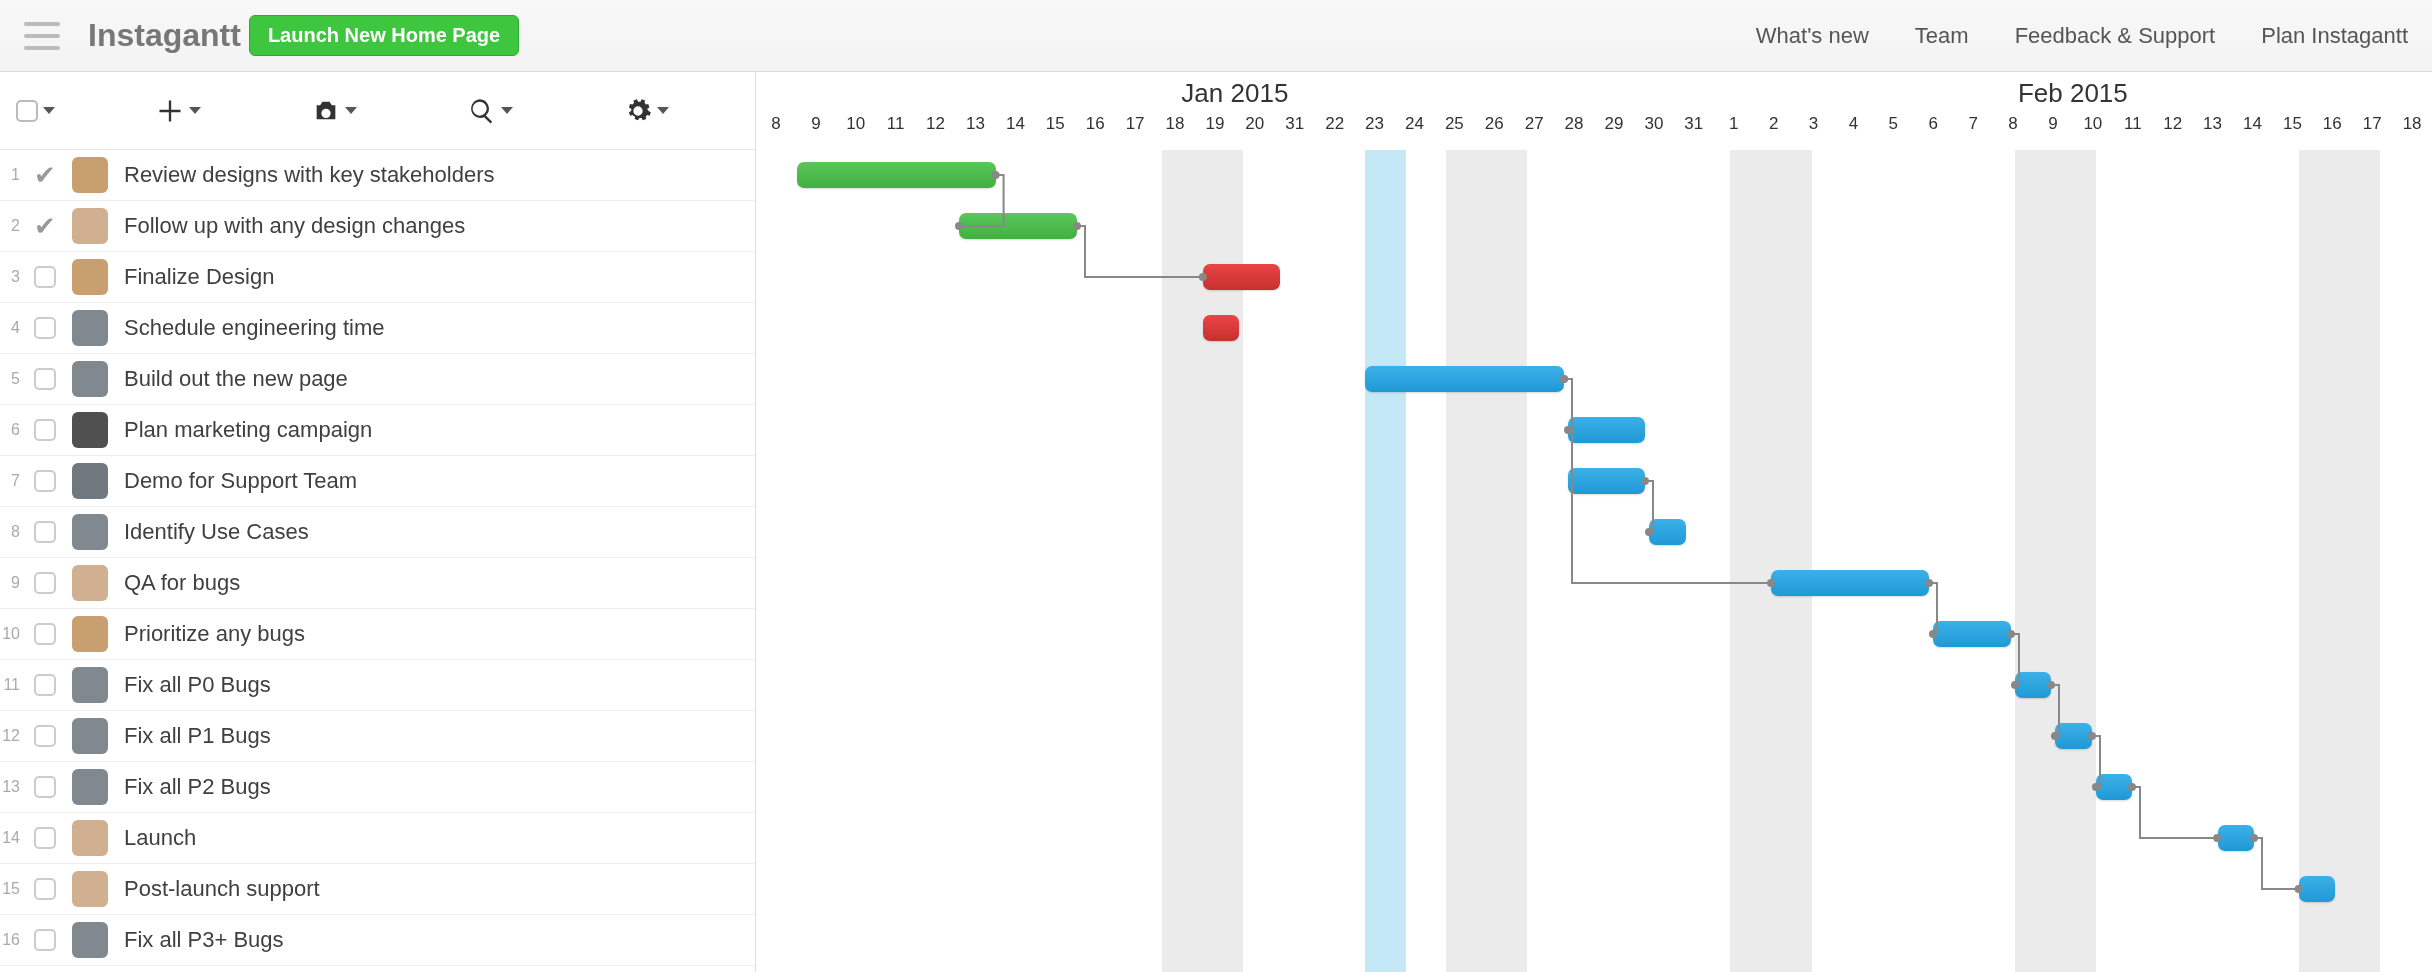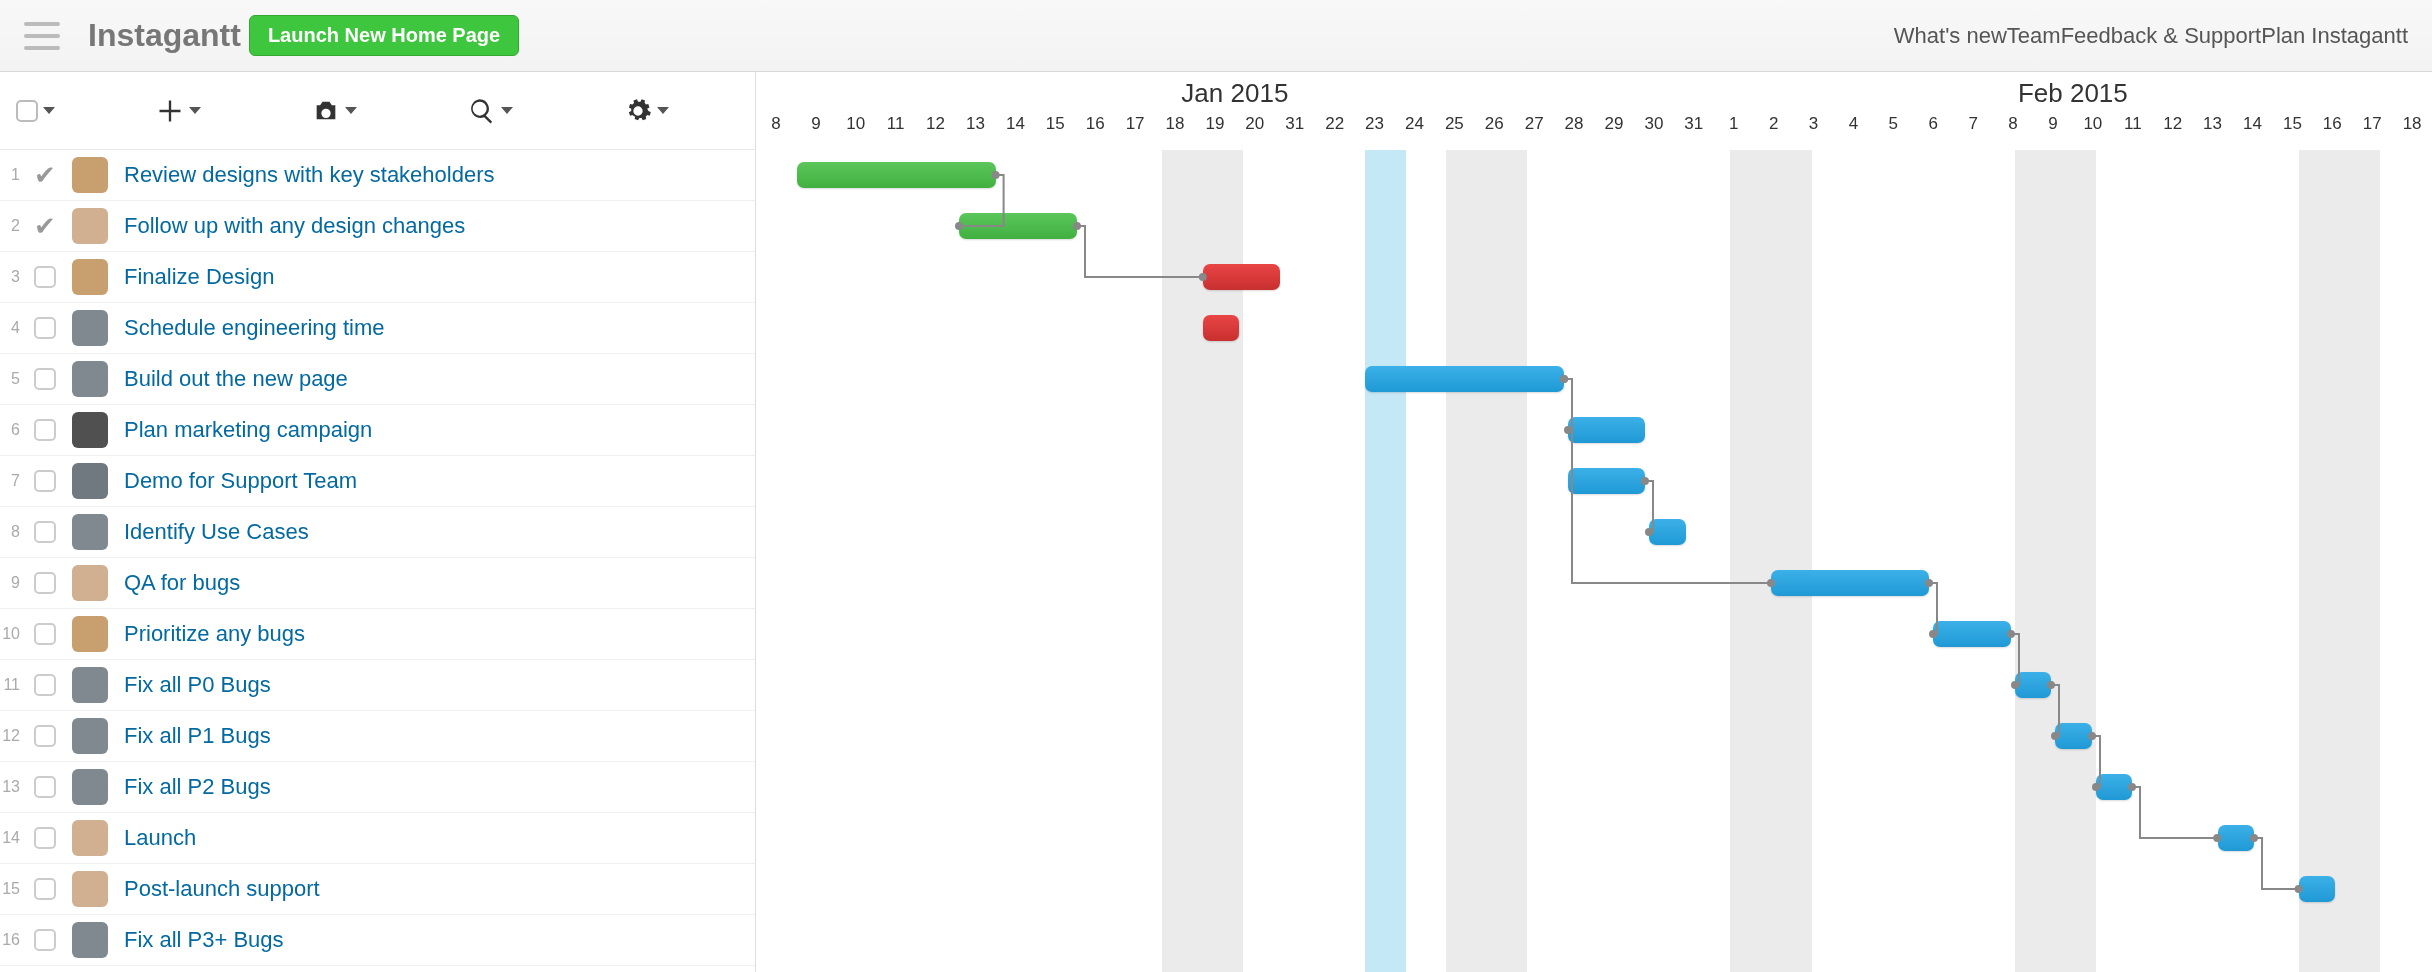--- a/index.html
+++ b/index.html
@@ -5,21 +5,21 @@
 * { margin:0; padding:0; box-sizing:border-box; font-family:-apple-system, "Helvetica Neue", Arial, sans-serif; }
 body { background:#fff; width:2432px; height:972px; overflow:hidden; }
 
 
 .hdr { height:72px; background:linear-gradient(#f8f8f8,#f3f3f3); border-bottom:1px solid #d8d8d8; display:flex; align-items:center; padding:0 24px; }
 .menu-icon { width:36px; height:28px; display:flex; flex-direction:column; justify-content:space-between; cursor:pointer; margin-right:28px; }
 .menu-icon span { height:4px; background:#bbb; border-radius:2px; }
 .brand { font-size:32px; font-weight:700; color:#777; margin-right:8px; }
 .tag { background:#3ec63e; color:#fff; font-size:20px; font-weight:600; padding:8px 18px; border-radius:6px; cursor:pointer; border:1px solid #33a833; }
 .hdr-spacer { flex:1; }
-.hdr-link { color:#555; font-size:22px; cursor:pointer; }
+.hdr-link { color:#555; font-size:22px; margin-left:46px; cursor:pointer; }
 
 
 .main { display:flex; height:900px; }
 .left  { width:756px; border-right:1px solid #ddd; display:flex; flex-direction:column; }
 .right { flex:1; position:relative; overflow:hidden; }
 
 
 .ltb { height:78px; display:flex; align-items:center; background:#fff; border-bottom:1px solid #e8e8e8; }
 .ltb-chk { width:70px; display:flex; align-items:center; justify-content:center; gap:3px;}
 .chkbox { width:22px; height:22px; border:2px solid #bbb; border-radius:5px; background:#fff; cursor:pointer;}
@@ -29,21 +29,21 @@
 .ltb-btn svg { width:28px; height:28px; fill:#333; }
 
 
 .rows { flex:1; }
 .row { height:51px; display:flex; align-items:center; border-bottom:1px solid #f0f0f0; }
 .num { width:24px; text-align:right; color:#aaa; font-size:16px; padding-right:4px;}
 .chkcell { width:42px; display:flex; justify-content:center;}
 .chk { width:22px; height:22px; border:2px solid #ccc; border-radius:5px; background:#fff; cursor:pointer;}
 .check-done { color:#999; font-size:26px; }
 .av { width:36px; height:36px; border-radius:6px; margin:0 6px; display:flex; align-items:center; justify-content:center; font-size:12px; color:#fff; }
-.tn { font-size:22px; color:#0369a1; padding-left:10px;}
+.tn { font-size:22px; color:#404040; padding-left:10px;}
 
 
 .tl-head { height:78px; display:flex; flex-direction:column; }
 .months { height:42px; display:flex; }
 .month  { text-align:center; font-size:26px; color:#333; font-weight:500; line-height:42px;}
 .days { height:36px; display:flex; }
 .day  { width:40.6px; text-align:center; font-size:17px; color:#333;}
 
 
 .grid { position:absolute; top:78px; left:0; right:0; bottom:0; }

